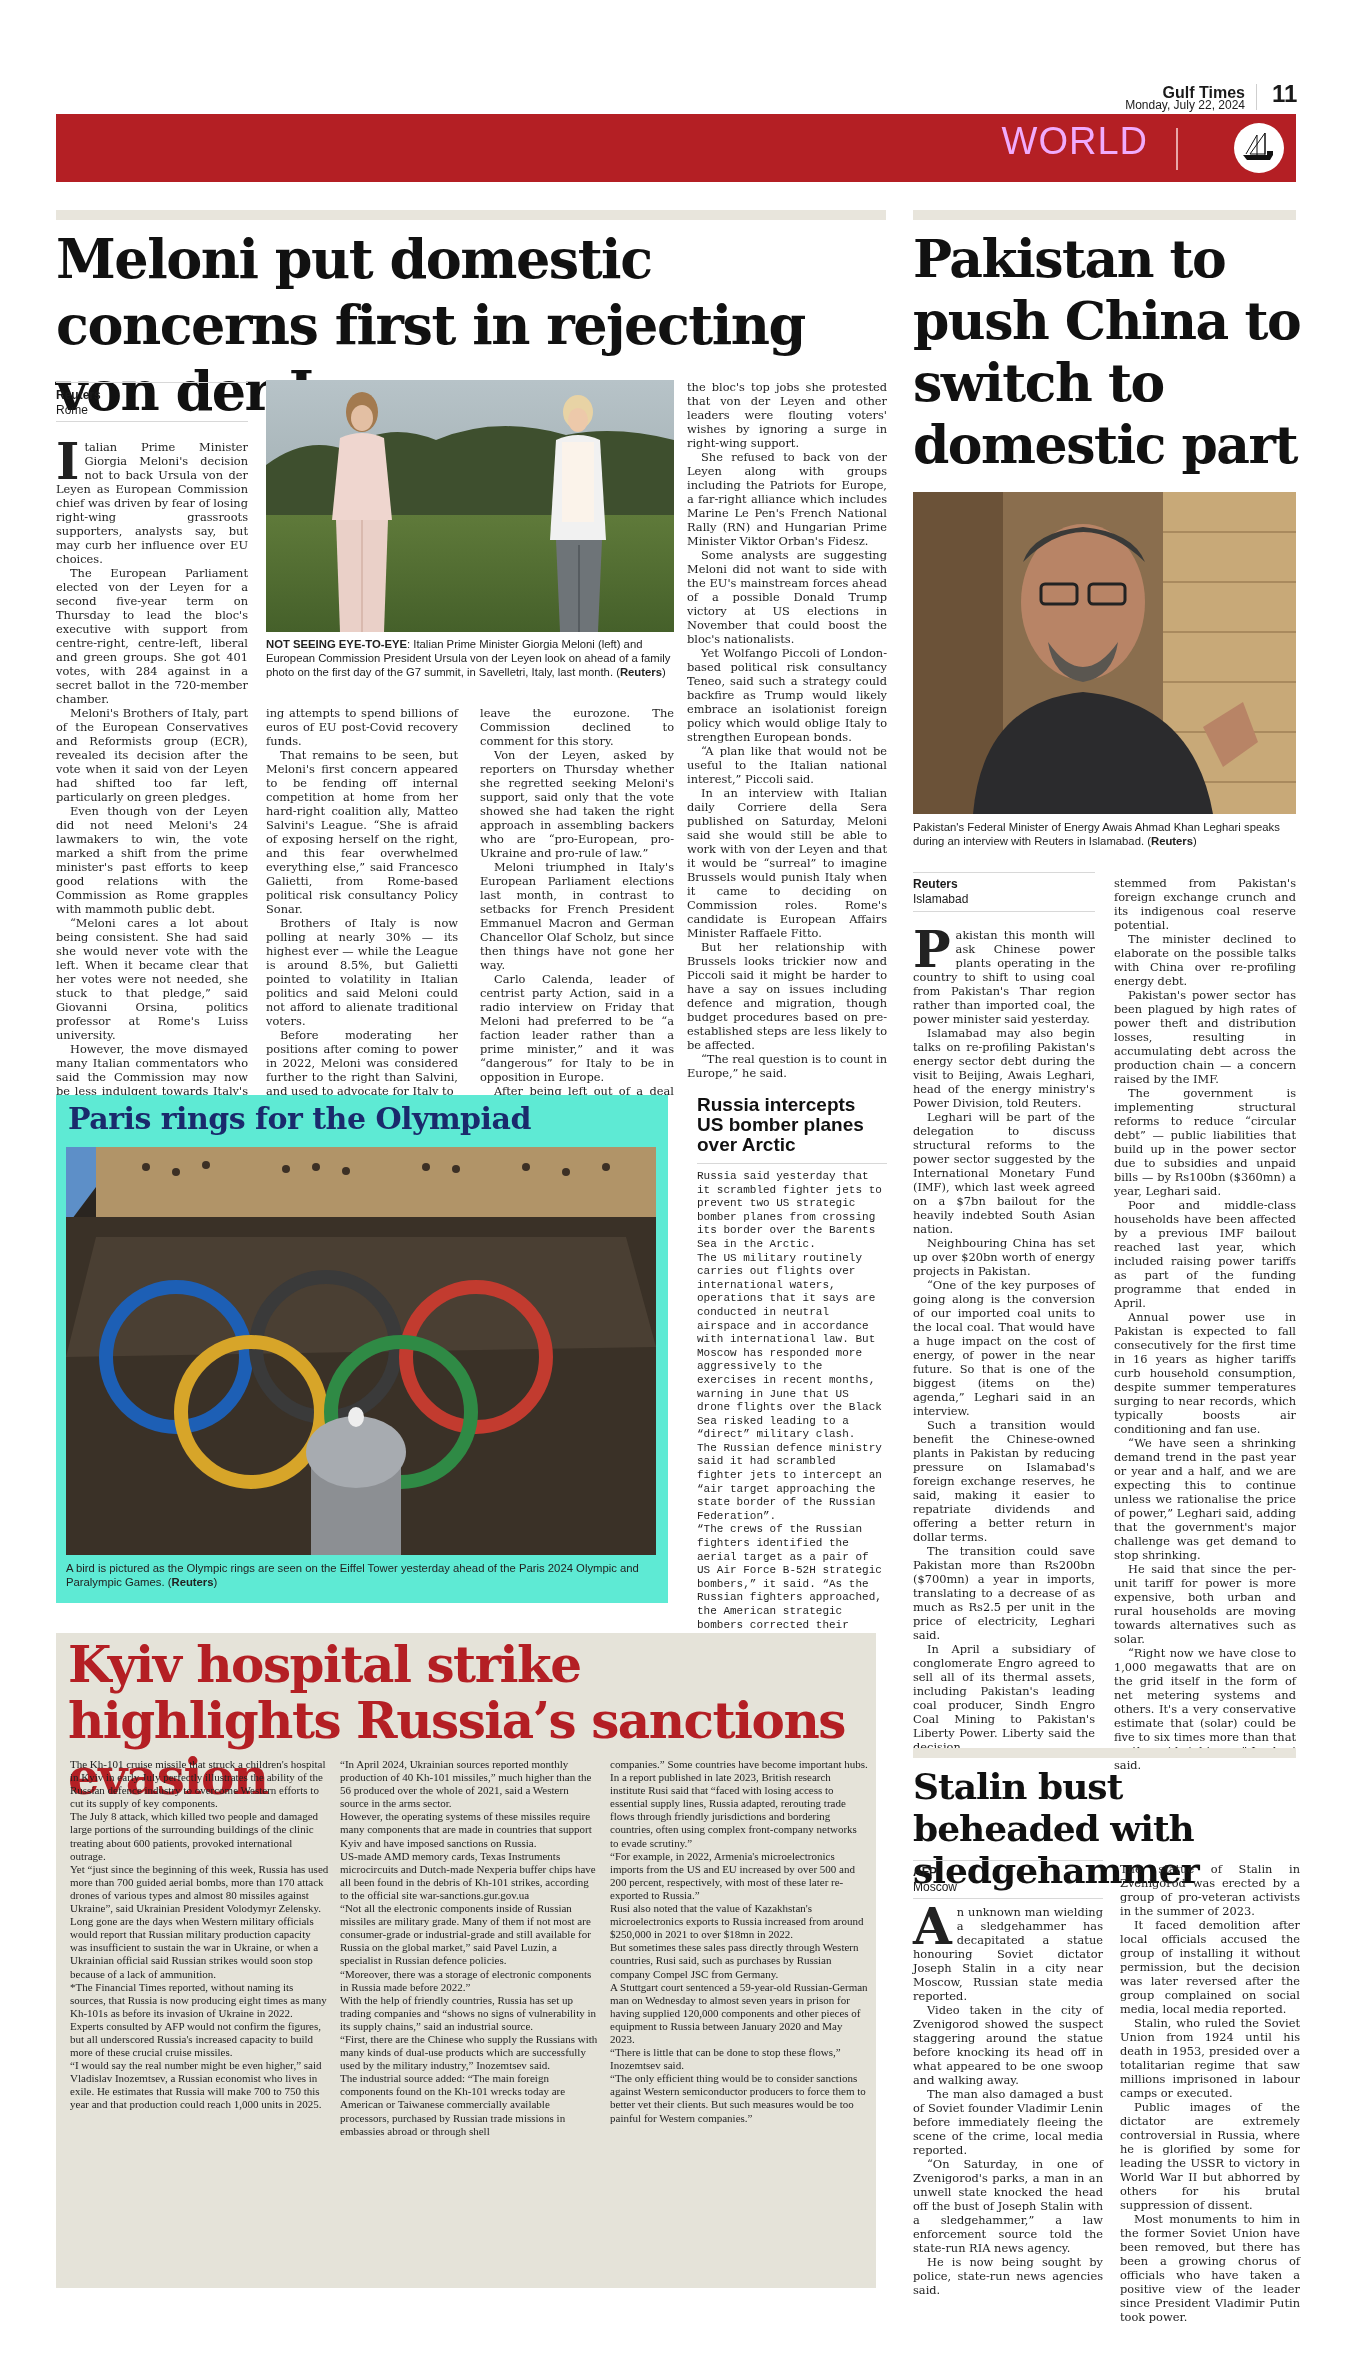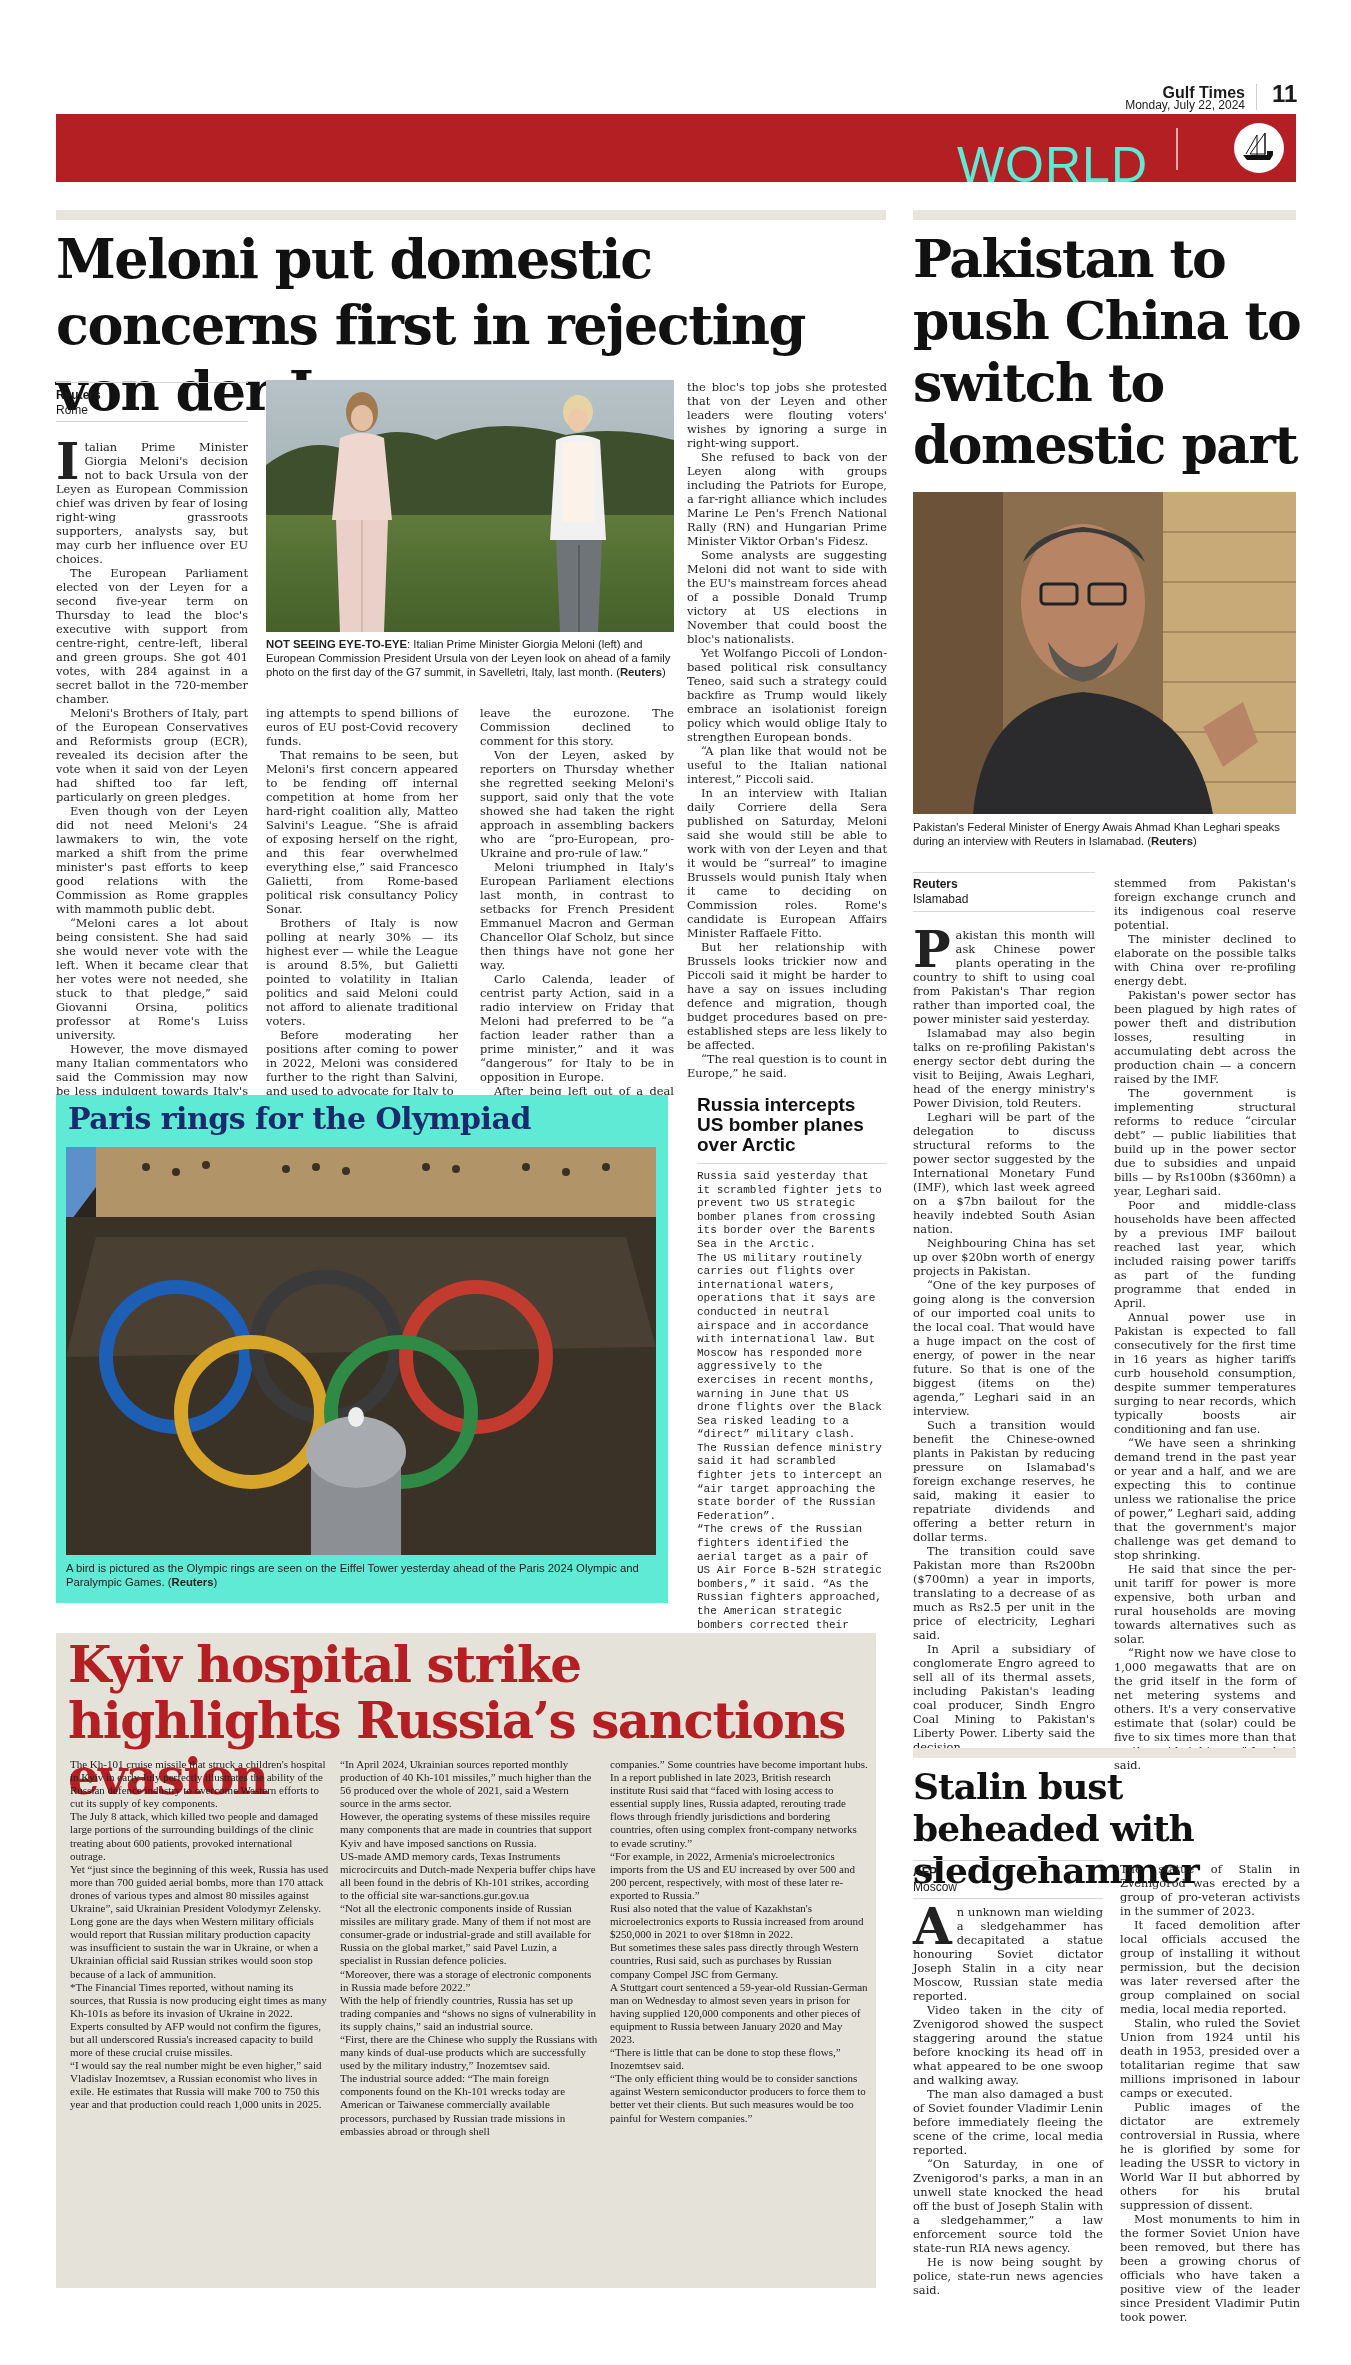--- a/index.html
+++ b/index.html
@@ -7,21 +7,21 @@
   body { position: relative; font-family: "DejaVu Serif", serif; color: #1a1a1a; }
 
   
   .masthead-meta { position: absolute; right: 106px; top: 86px; text-align: right; font-family: "Liberation Sans", sans-serif; line-height: 13px; }
   .masthead-meta .paper { font-weight: bold; font-size: 16px; }
   .masthead-meta .date { font-size: 12px; }
   .masthead-divider { position: absolute; left: 1256px; top: 84px; width: 1px; height: 26px; background: #cfcfcf; }
   .page-num { position: absolute; left: 1272px; top: 80px; font-family: "Liberation Sans", sans-serif; font-weight: bold; font-size: 24px; }
 
   .section-banner { position: absolute; left: 56px; top: 114px; width: 1240px; height: 68px; background: #b41f24; }
-  .section-banner .label { position: absolute; right: 148px; top: 6px; color: #5eead4; font-family: "Liberation Sans", sans-serif; font-size: 50px; font-weight: 300; letter-spacing: 1px; margin-top: 16px; }
+  .section-banner .label { position: absolute; right: 148px; top: 6px; color: #f0abfc; font-family: "Liberation Sans", sans-serif; font-size: 38px; font-weight: 300; letter-spacing: 1px; }
   .section-banner .bar { position: absolute; right: 118px; top: 14px; width: 2px; height: 42px; background: #e9a7a8; }
   .section-banner .logo { position: absolute; right: 12px; top: 9px; width: 50px; height: 50px; border-radius: 50%; background: #fff; display: flex; align-items: center; justify-content: center; }
 
   
   .rule-thick { position: absolute; height: 10px; background: #e8e5dc; }
   .meloni-head { position: absolute; left: 56px; top: 226px; width: 830px; font-family: "DejaVu Serif", serif; font-size: 54px; line-height: 66px; letter-spacing: -1.5px; color: #111; }
   .byline { position: absolute; font-family: "Liberation Sans", sans-serif; font-size: 12px; line-height: 15px; }
   .byline .agency { font-weight: bold; }
   .thin-rule { position: absolute; height: 1px; background: #d8d8d8; }
 

